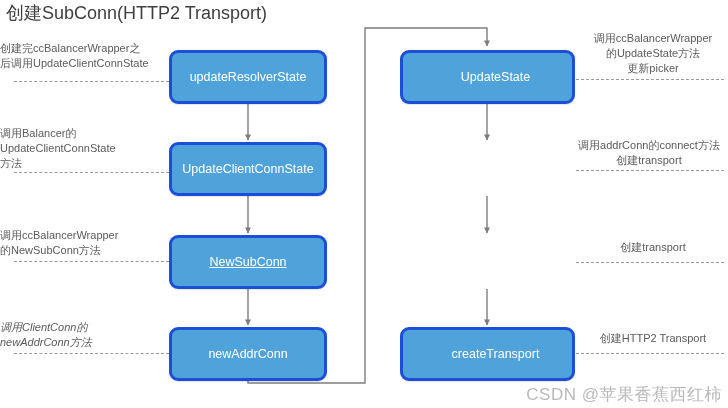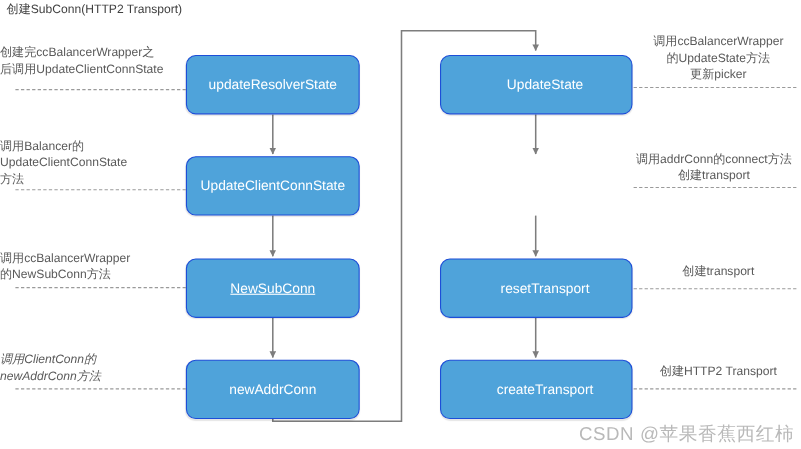--- a/index.html
+++ b/index.html
@@ -14,30 +14,30 @@
     position: relative;
     width: 728px;
     height: 408px;
     background: #ffffff;
     overflow: hidden;
   }
   .title {
     position: absolute;
     left: 6px;
     top: 1px;
-    font-size: 11px;
+    font-size: 18px;
     color: #3f3f3f;
     letter-spacing: 0px;
     white-space: nowrap;
   }
   
   .node {
     position: absolute;
     background: #4fa3da;
-    border: 1px solid #1d4ed8;
+    border: 3px solid #1d4ed8;
     border-radius: 9px;
     box-sizing: border-box;
     display: flex;
     align-items: center;
     justify-content: center;
     color: #ffffff;
     font-size: 12.5px;
     text-align: center;
     line-height: 1.2;
     box-shadow: 0 1px 1px rgba(0,0,0,0.10);
@@ -121,21 +121,20 @@
     <line x1="487" y1="196" x2="487" y2="233" stroke="#7d7d7d" stroke-width="1.4" marker-end="url(#arrow)"></line>
     <line x1="487" y1="289" x2="487" y2="325" stroke="#7d7d7d" stroke-width="1.4" marker-end="url(#arrow)"></line>
   </svg>
 
   <div class="node left" style="top:50px;">updateResolverState</div>
   <div class="node left" style="top:142px;">UpdateClientConnState</div>
   <div class="node left" style="top:235px;text-decoration:underline;">NewSubConn</div>
   <div class="node left" style="top:327px;">newAddrConn</div>
 
   <div class="node right" style="top:50px;">UpdateState</div>
-  <div class="node right" style="top:235px;">resetTransport</div>
   <div class="node right" style="top:327px;">createTransport</div>
 
   <div class="annot left-col" style="top:41px;">创建完ccBalancerWrapper之
 后调用UpdateClientConnState</div>
   <div class="leader" style="left:14px; top:81px; width:155px;"></div>
 
   <div class="annot left-col" style="top:126px;">调用Balancer的
 UpdateClientConnState
 方法</div>
   <div class="leader" style="left:14px; top:172px; width:155px;"></div>

